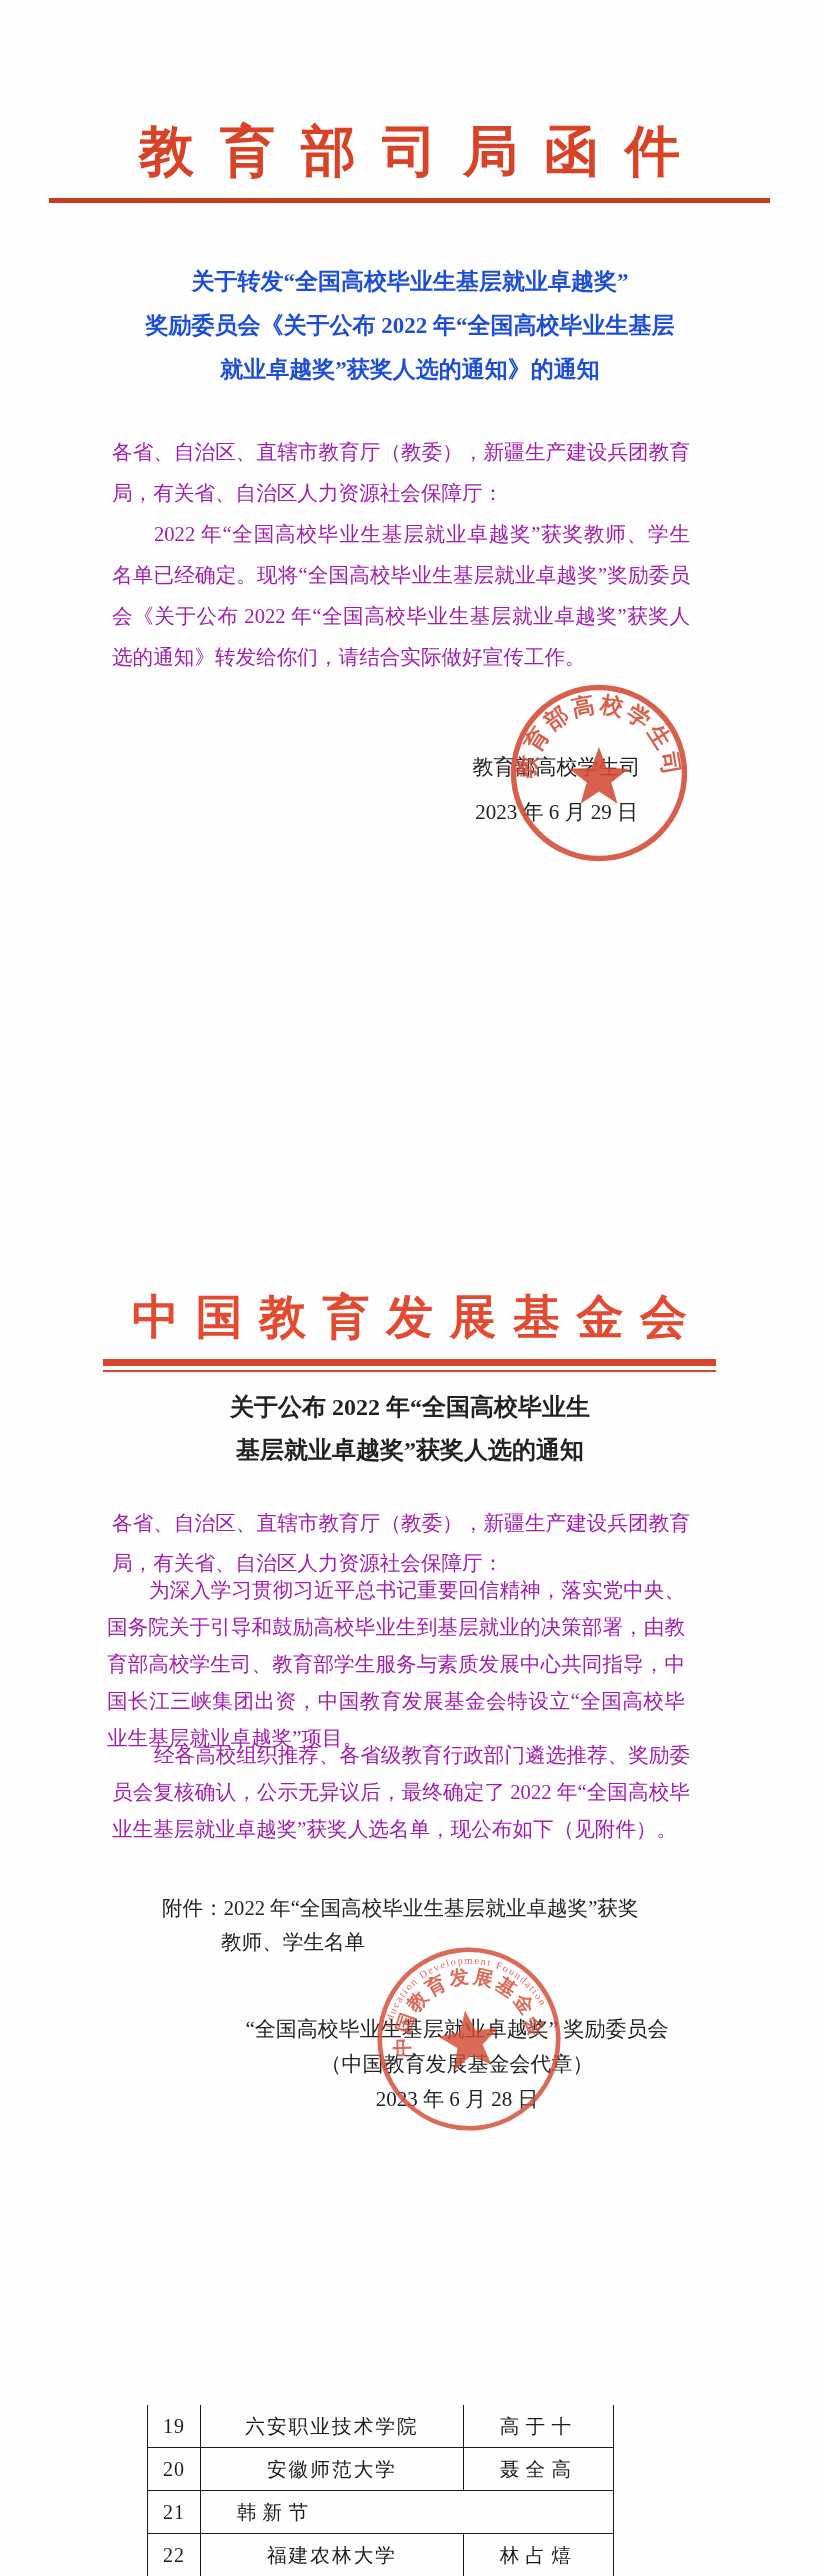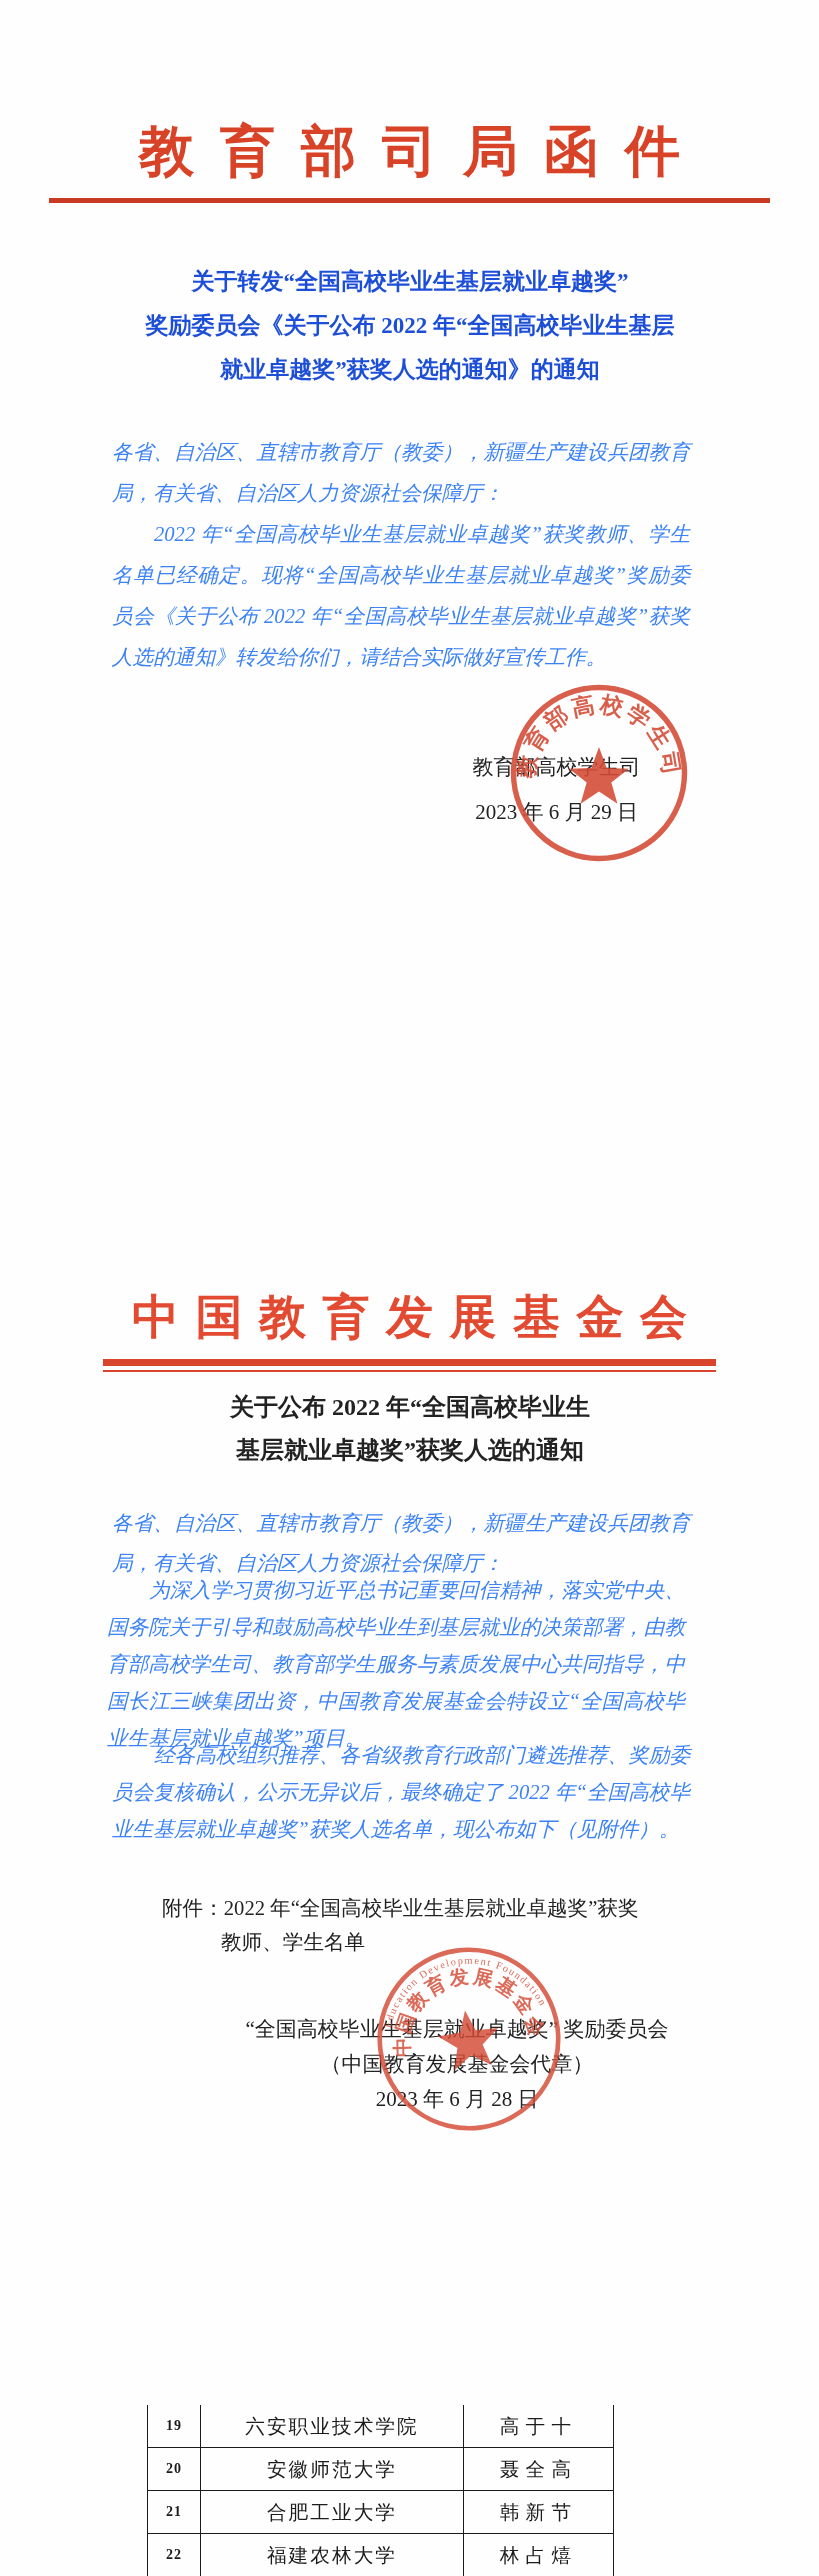--- a/index.html
+++ b/index.html
@@ -16,21 +16,21 @@
   .red-head1{
     position:absolute;top:115px;left:0;width:100%;
     text-align:center;font-size:55px;font-weight:bold;
     color:#d84328;letter-spacing:26px;text-indent:26px;white-space:nowrap;
   }
   .rule1{position:absolute;top:198px;left:49px;width:721px;height:4.6px;background:#c93a22;}
   .title1{
     position:absolute;top:260px;left:62px;width:696px;
     text-align:center;font-size:23px;font-weight:bold;line-height:44px;color:#1d4ed8;
   }
-  .body-text{font-size:20.6px;line-height:41px;text-align:justify;color:#3b82f6;font-style:italic;}
+  .body-text{font-size:20.6px;line-height:41px;text-align:justify;color:#a21caf;}
   .salut1{position:absolute;top:432px;left:112px;width:578px;}
   .para1{position:absolute;top:514px;left:112px;width:578px;text-indent:42px;}
   .sig1{position:absolute;top:753px;left:443px;width:227px;text-align:center;font-size:21px;color:#222;}
   .sig1-date{margin-top:16.5px;font-family:Liberation Serif, serif;}
   .stamp1{position:absolute;left:507px;top:681px;width:184px;height:184px;opacity:.88;}
 
   
   .red-head2{
     position:absolute;top:1286px;left:0;width:100%;
     text-align:center;font-size:47px;font-weight:bold;
@@ -51,21 +51,21 @@
   .sig2{position:absolute;top:2012px;left:225px;width:464px;text-align:center;font-size:21px;line-height:35px;color:#222;}
   .stamp2{position:absolute;left:371px;top:1941px;width:196px;height:196px;opacity:.82;transform:rotate(-8deg);}
 
   
   .award-table{
     position:absolute;top:2405px;left:147px;width:465px;
     border-left:1.5px solid #1b1b1b;border-right:1.5px solid #1b1b1b;
   }
   .t-row{display:flex;height:42px;border-bottom:1.5px solid #1b1b1b;background:transparent;}
   .c-no{width:52px;display:flex;align-items:center;justify-content:center;
-        font-size:14px;border-right:1.5px solid #1b1b1b;letter-spacing:1px;font-weight:bold;}
+        font-size:20px;border-right:1.5px solid #1b1b1b;letter-spacing:1px;}
   .c-univ{flex:1;display:flex;align-items:center;justify-content:center;
         font-size:19.6px;border-right:1.5px solid #1b1b1b;letter-spacing:2.1px;}
   .c-name{width:149px;display:flex;align-items:center;justify-content:center;
         font-size:19.6px;letter-spacing:6.2px;}
   .seal-fill{fill:#d44a35;}
   .seal-stroke{fill:none;stroke:#d44a35;}
 </style>
 </head>
 <body>
 
@@ -144,21 +144,20 @@
         <div class="c-univ">六安职业技术学院</div>
         <div class="c-name">高于十</div>
       </div>
       <div class="t-row">
         <div class="c-no">20</div>
         <div class="c-univ">安徽师范大学</div>
         <div class="c-name">聂全高</div>
       </div>
       <div class="t-row">
         <div class="c-no">21</div>
-        <div class="c-univ">合肥工业大学</div>
         <div class="c-name">韩新节</div>
       </div>
       <div class="t-row">
         <div class="c-no">22</div>
         <div class="c-univ">福建农林大学</div>
         <div class="c-name">林占熺</div>
       </div>
     </div>
 
 </div>

